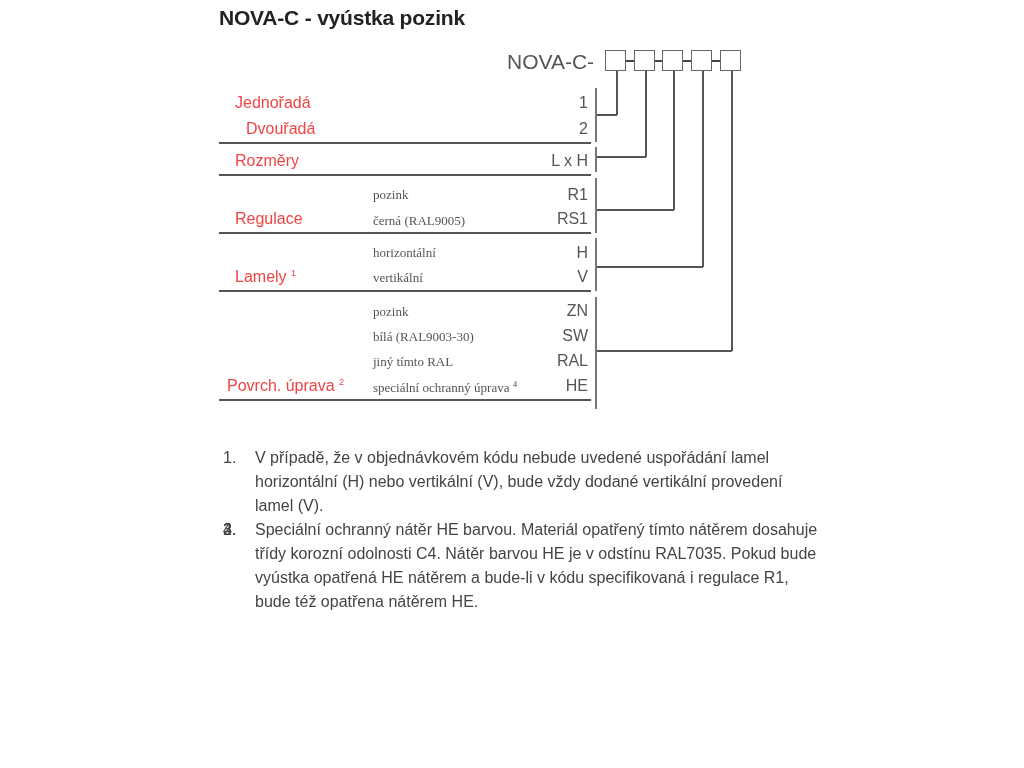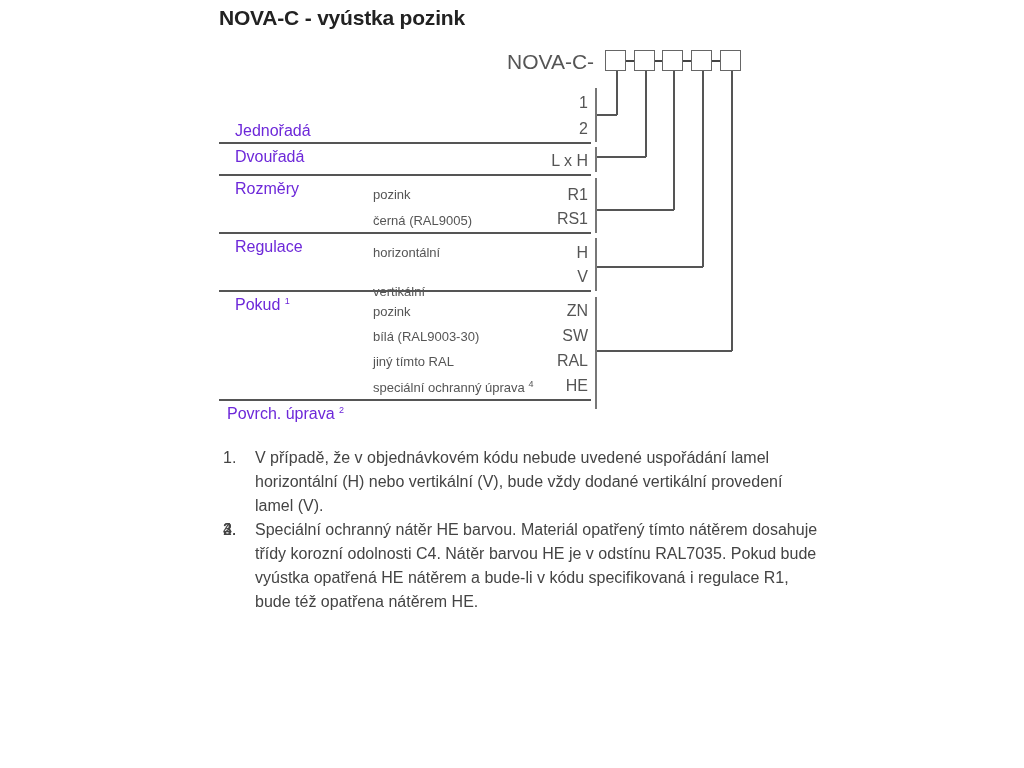--- a/index.html
+++ b/index.html
@@ -2,22 +2,22 @@
 <html><head>
 <meta charset="utf-8">
 <style>
   html,body{margin:0;padding:0;background:#fff;}
   body{width:1024px;height:768px;position:relative;overflow:hidden;font-family:"Liberation Sans","DejaVu Sans",sans-serif;color:#444;}
   .title{position:absolute;left:219px;top:6px;font-size:21px;font-weight:bold;color:#222;letter-spacing:-0.2px;}
   .code-prefix{position:absolute;left:507px;top:50px;font-size:21px;color:#555;}
   .box{position:absolute;top:50px;width:21px;height:21px;border:1px solid #666;box-sizing:border-box;background:#fff;}
   .link{position:absolute;top:60px;height:1.5px;background:#444;}
   .ln{position:absolute;background:#555;}
-  .lbl{position:absolute;font-size:16px;color:#6d28d9;margin-top:28px;}
-  .sub{position:absolute;font-size:13px;color:#555;}
+  .lbl{position:absolute;font-size:16px;color:#ef4444;}
+  .sub{position:absolute;font-size:13px;color:#555;font-family:Liberation Serif, serif;}
   .code{position:absolute;font-size:16px;color:#555;text-align:right;width:60px;}
   .div{position:absolute;left:219px;width:372px;height:1.5px;background:#555;}
   .brk{position:absolute;left:595px;width:1.5px;background:#777;}
   sup{font-size:9px;}
   .notes{position:absolute;left:223px;top:446px;width:600px;font-size:16px;line-height:24px;color:#444;}
   .note{position:relative;padding-left:32px;}
   .note .num{position:absolute;left:0;top:0;}
 </style>
 </head>
 <body>
@@ -46,39 +46,39 @@
 <div class="ln" style="left:731px;top:71px;width:1.5px;height:280px"></div>
 <div class="ln" style="left:596px;top:350px;width:136px;height:1.5px"></div>
 
 <div class="brk" style="top:88px;height:54px"></div>
 <div class="brk" style="top:147px;height:25px"></div>
 <div class="brk" style="top:178px;height:55px"></div>
 <div class="brk" style="top:238px;height:53px"></div>
 <div class="brk" style="top:297px;height:112px"></div>
 
 <div class="lbl" style="left:235px;top:94px">Jednořadá</div>
-<div class="lbl" style="left:235px;top:120px">Dvouřadá</div>
+<div class="lbl" style="left:246px;top:120px">Dvouřadá</div>
 <div class="code" style="left:528px;top:94px">1</div>
 <div class="code" style="left:528px;top:120px">2</div>
 <div class="div" style="top:142px"></div>
 
 <div class="lbl" style="left:235px;top:152px">Rozměry</div>
 <div class="code" style="left:528px;top:152px">L x H</div>
 <div class="div" style="top:174px"></div>
 
 <div class="sub" style="left:373px;top:187px">pozink</div>
 <div class="sub" style="left:373px;top:213px">černá (RAL9005)</div>
 <div class="lbl" style="left:235px;top:210px">Regulace</div>
 <div class="code" style="left:528px;top:186px">R1</div>
 <div class="code" style="left:528px;top:210px">RS1</div>
 <div class="div" style="top:232px"></div>
 
 <div class="sub" style="left:373px;top:245px">horizontální</div>
-<div class="sub" style="left:373px;top:284px">vertikální</div>
-<div class="lbl" style="left:235px;top:268px"><span>Pokud</span> <sup>1</sup></div>
+<div class="sub" style="left:373px;top:270px">vertikální</div>
+<div class="lbl" style="left:235px;top:268px"><span>Lamely</span> <sup>1</sup></div>
 <div class="code" style="left:528px;top:244px">H</div>
 <div class="code" style="left:528px;top:268px">V</div>
 <div class="div" style="top:290px"></div>
 
 <div class="sub" style="left:373px;top:304px">pozink</div>
 <div class="sub" style="left:373px;top:329px">bílá (RAL9003-30)</div>
 <div class="sub" style="left:373px;top:354px">jiný tímto RAL</div>
 <div class="sub" style="left:373px;top:379px"><span>speciální ochranný úprava</span> <sup>4</sup></div>
 <div class="lbl" style="left:227px;top:377px"><span>Povrch. úprava</span> <sup>2</sup></div>
 <div class="code" style="left:528px;top:302px">ZN</div>

